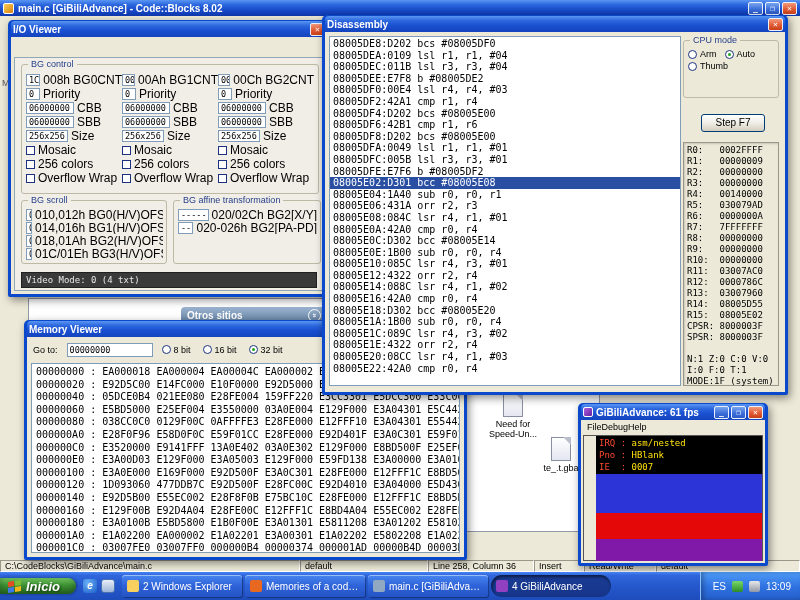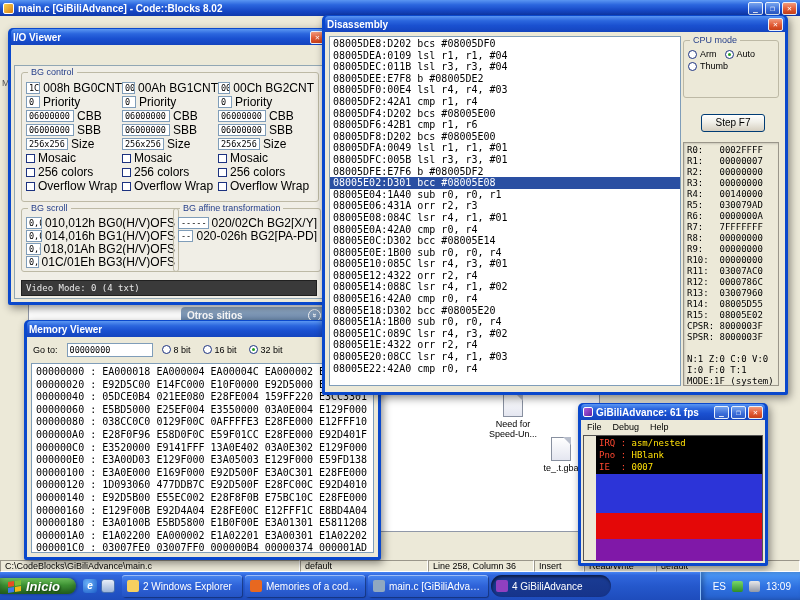--- a/index.html
+++ b/index.html
@@ -31,31 +31,31 @@
   .row{display:flex;align-items:center;gap:3px;height:14px;overflow:hidden;}
   .cb{width:9px;height:9px;border:1px solid #1C3280;background:#fff;display:inline-block;flex:none;}
   .rd{width:9px;height:9px;border:1px solid #1C3280;border-radius:50%;background:#fff;display:inline-block;position:relative;flex:none;}
   .rd.sel::after{content:'';position:absolute;inset:2px;background:#21A121;border-radius:50%;}
   .gb{position:absolute;border:1px solid #BDB9A5;border-radius:3px;}
   .gb>.lg{position:absolute;top:-6px;left:6px;background:#ECE9D8;padding:0 3px;font-size:9px;color:#27408B;}
   .btn{border:1px solid #003C74;border-radius:3px;background:linear-gradient(#FFF,#F0EFE8 45%,#D6CFC0);
     font-size:10px;text-align:center;}
 
   
-  #io-viewer{left:8px;top:28px;width:322px;height:277px;z-index:3;}
+  #io-viewer{left:8px;top:20px;width:322px;height:277px;z-index:3;}
   .tabs{position:absolute;left:4px;top:3px;display:flex;gap:1px;}
   .tab{border:1px solid #91A7B4;border-bottom:none;border-radius:3px 3px 0 0;padding:2px 5px 1px;font-size:9px;
     background:linear-gradient(#FFF,#ECEAE0);}
   .tab.active{background:#F0EEE6;margin-top:-1px;padding-bottom:3px;}
   .tabpage{position:absolute;left:3px;right:3px;top:20px;bottom:3px;border:1px solid #91A7B4;background:#F0EEE6;}
   .tabpage .lg{background:#F0EEE6;}
   #bgctl{left:6px;top:6px;width:298px;height:130px;}
   .bgcols{display:flex;padding:8px 2px 0 4px;}
   .bgcol{width:96px;}
-  #bgscroll{left:6px;top:142px;width:158px;height:64px;}
+  #bgscroll{left:6px;top:142px;width:146px;height:64px;}
   #bgaffine{left:158px;top:142px;width:148px;height:64px;}
   .gbrows{padding:7px 3px 0 4px;}
   .gbrows .row{height:13px;}
   #video-mode{position:absolute;left:6px;top:214px;width:296px;height:16px;background:#3A3A3A;color:#E8E8E8;
     border:1px solid #202020;font-family:"DejaVu Sans Mono",monospace;font-size:9px;line-height:14px;padding:0 4px;}
 
   
   #disasm{left:322px;top:15px;width:466px;height:380px;z-index:5;}
   .asm{position:absolute;left:4px;top:4px;width:352px;bottom:6px;background:#fff;border:1px solid #7F9DB9;
     font-family:"DejaVu Sans Mono",monospace;font-size:10px;padding:1px 0 0 3px;overflow:hidden;}
@@ -63,21 +63,21 @@
   .asmline.hl{background:#2A4FA2;color:#fff;margin-left:-3px;padding-left:3px;}
   #cpu-gb{right:6px;top:8px;width:96px;height:58px;}
   .modes{display:flex;flex-wrap:wrap;padding:8px 4px 0;gap:2px 8px;}
   .modes label{display:flex;gap:3px;align-items:center;font-size:9px;}
   #step-btn{position:absolute;right:20px;top:82px;width:64px;height:18px;line-height:16px;}
   .regs{position:absolute;right:6px;top:110px;width:96px;bottom:6px;border:1px solid #9A968A;
     box-shadow:inset 1px 1px 2px rgba(0,0,0,.15);font-family:"DejaVu Sans Mono",monospace;font-size:9px;padding:2px 0 0 3px;}
   .regline{height:11px;line-height:11px;white-space:pre;}
 
   
-  #memview{left:24px;top:320px;width:357px;height:240px;z-index:4;}
+  #memview{left:24px;top:320px;width:443px;height:240px;z-index:4;}
   .mv-bar{position:absolute;left:6px;top:4px;right:4px;height:17px;display:flex;align-items:center;gap:9px;font-size:9px;}
   .mv-bar input{width:86px;}
   .hex{position:absolute;left:4px;top:26px;right:4px;bottom:4px;background:#fff;border:1px solid #7F9DB9;
     font-family:"DejaVu Sans Mono",monospace;font-size:10px;padding:2px 0 0 4px;overflow:hidden;}
   .hexline{height:12.6px;line-height:12.6px;white-space:pre;}
 
   
   #fdlg{position:absolute;left:28px;top:298px;width:572px;height:234px;background:#fff;border:1px solid #9098A8;z-index:2;}
   .places-hdr{position:absolute;left:152px;top:8px;width:146px;height:17px;border-radius:4px 4px 0 0;
     background:linear-gradient(#9CB4D0,#5C7A9E);color:#fff;font-weight:bold;font-size:10px;
@@ -87,21 +87,21 @@
   .fitem{position:absolute;width:64px;text-align:center;font-size:9px;line-height:10px;}
   .ficon{width:20px;height:24px;margin:0 auto 2px;background:linear-gradient(#FFF,#E4E6F0);
     border:1px solid #8890A0;position:relative;}
   .ficon::after{content:'';position:absolute;right:-1px;top:-1px;border:4px solid #B8BECC;
     border-left-color:transparent;border-bottom-color:transparent;}
   #fitem1{left:452px;top:94px;}
   #fitem2{left:500px;top:138px;}
 
   
   #emu{left:578px;top:403px;width:190px;height:163px;z-index:6;}
-  .emenu{display:flex;gap:11px;padding:0 6px;height:14px;align-items:center;font-size:9px;}
+  .emenu{display:flex;gap:0;padding:0 6px;height:14px;align-items:center;font-size:9px;}
   .screen{position:absolute;left:2px;right:2px;top:15px;bottom:2px;border:1px solid #555;padding-left:12px;}
   .scr-debug{height:38px;background:#000;padding:1px 3px;font-family:"DejaVu Sans Mono",monospace;font-size:9px;}
   .dbg{height:12px;line-height:12px;white-space:pre;}
   .dbg .dl{color:#FF4830;}
   .dbg .dv{color:#FFE008;}
   .scr-blue{height:39px;background:#2C34D8;}
   .scr-red{height:26px;background:#E40808;}
   .scr-mag{height:22px;background:#8018A8;}
 
   
@@ -488,21 +488,21 @@
             <span class="rd"></span>
             <span>Thumb</span>
           </label>
         </div>
     </div>
     <button class="btn" id="step-btn">Step F7</button>
     <div class="regs">
 
         <div class="regline">R0:   0002FFFF</div>
 
-        <div class="regline">R1:   00000007</div>
+        <div class="regline">R1:   00000009</div>
 
         <div class="regline">R2:   00000000</div>
 
         <div class="regline">R3:   00000000</div>
 
         <div class="regline">R4:   00140000</div>
 
         <div class="regline">R5:   030079AD</div>
 
         <div class="regline">R6:   0000000A</div>

